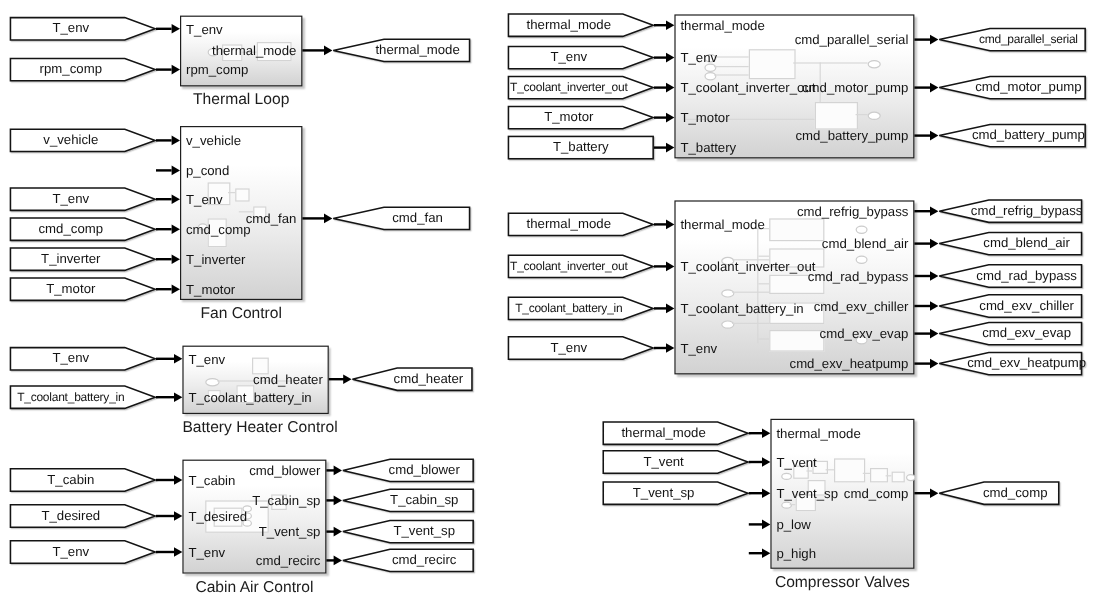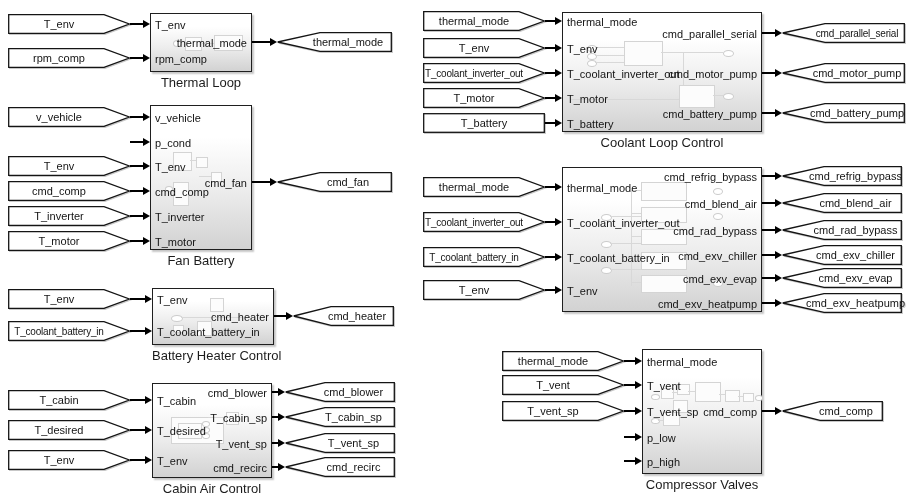--- a/index.html
+++ b/index.html
@@ -126,21 +126,21 @@
     <span class="pin l" style="top:136px">T_motor</span>
     <span class="pin r" style="top:77px">cmd_fan</span>
     <span class="pv" style="left:22px;top:46px;width:17px;height:17px"></span>
     <span class="pvl" style="left:39px;top:54px;width:6px;height:1px"></span>
     <span class="pv" style="left:45px;top:51px;width:10px;height:9px"></span>
     <span class="pv" style="left:22px;top:76px;width:14px;height:22px"></span>
     <span class="pvl" style="left:48px;top:70px;width:12px;height:1px"></span>
     <span class="pv" style="left:60px;top:66px;width:9px;height:8px"></span>
     <span class="pve" style="left:14px;top:80px;width:6px;height:4px"></span>
   </div>
-  <div class="btitle" style="left:150px;top:253px;width:102px">Fan Battery</div>
+  <div class="btitle" style="left:150px;top:253px;width:102px">Fan Control</div>
 
   <div class="wire" style="left:252px;top:181px;width:19px"></div>
   <div class="ahead" style="left:270px;top:178px"></div>
   <div class="tag" style="left:277px;top:172px;width:115px">
     <svg width="115" height="20">
         <polygon points="0.7,10 43,0.7 114.3,0.7 114.3,19.3 43,19.3"></polygon>
       </svg>
     <span class="tlabel out">cmd_fan</span>
   </div>
 
@@ -316,21 +316,20 @@
     <span class="pvl" style="left:32px;top:49px;width:29px;height:1px"></span>
     <span class="pv" style="left:61px;top:28px;width:37px;height:23px"></span>
     <span class="pvl" style="left:98px;top:39px;width:62px;height:1px"></span>
     <span class="pve" style="left:160px;top:37px;width:9px;height:5px"></span>
     <span class="pvl" style="left:120px;top:39px;width:1px;height:40px"></span>
     <span class="pvl" style="left:8px;top:86px;width:108px;height:1px"></span>
     <span class="pv" style="left:116px;top:72px;width:34px;height:21px"></span>
     <span class="pvl" style="left:150px;top:82px;width:10px;height:1px"></span>
     <span class="pve" style="left:160px;top:80px;width:9px;height:5px"></span>
   </div>
-  <div class="btitle" style="left:562px;top:135px;width:200px">Coolant Loop Control</div>
 
   <div class="wire" style="left:762px;top:32px;width:13px"></div>
   <div class="ahead" style="left:775px;top:29px"></div>
   <div class="tag" style="left:782px;top:23px;width:123px">
     <svg width="123" height="20">
         <polygon points="0.7,10 43,0.7 122.3,0.7 122.3,19.3 43,19.3"></polygon>
       </svg>
     <span class="tlabel out sm">cmd_parallel_serial</span>
   </div>
   <div class="wire" style="left:762px;top:72px;width:13px"></div>

